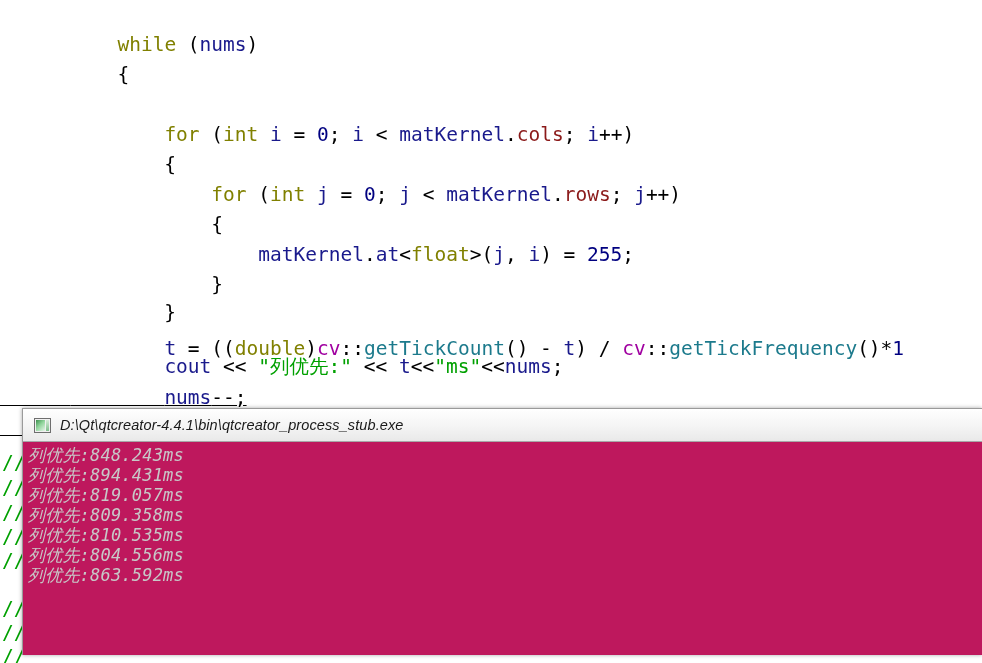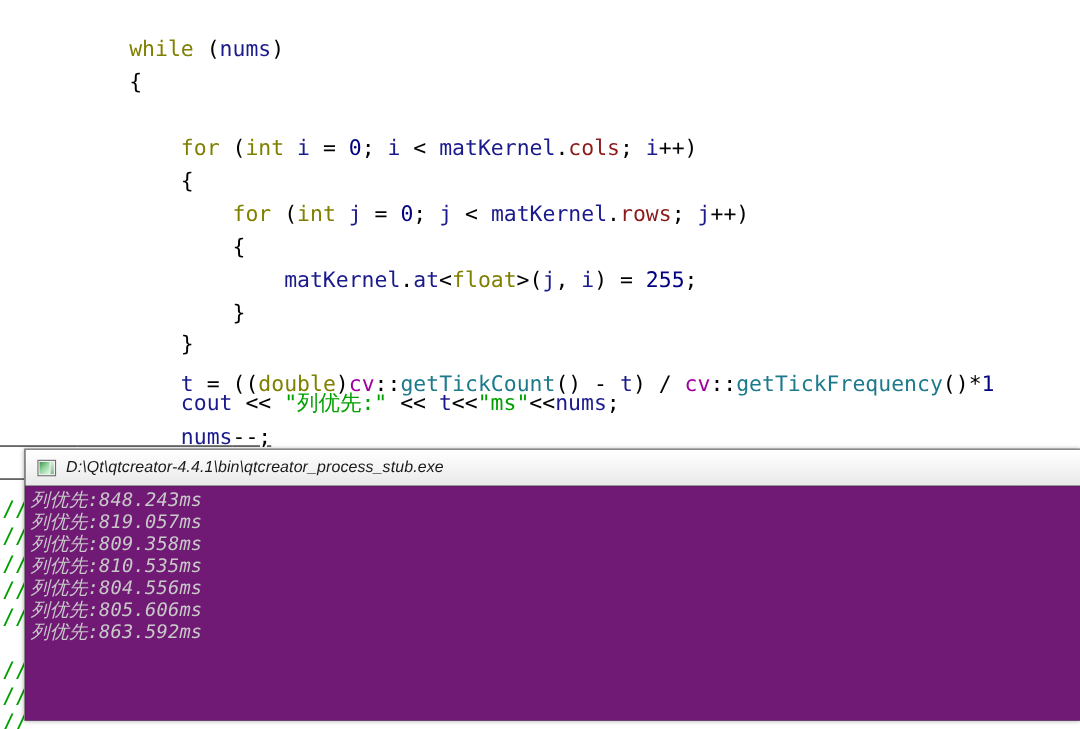--- a/index.html
+++ b/index.html
@@ -113,21 +113,21 @@
     font-size: 14.5px;
     color: #1a1a1a;
     white-space: nowrap;
     letter-spacing: 0.1px;
   }
 
   #console-body {
     position: relative;
     width: 100%;
     height: 214px;
-    background: #701a75;
+    background: #be185d;
     padding: 3px 0 0 5px;
   }
 
   .console-line {
     font-family: "DejaVu Sans Mono", monospace;
     font-size: 17px;
     line-height: 20px;
     color: #c8c8c8;
     white-space: pre;
     letter-spacing: 0.2px;
@@ -208,22 +208,22 @@
     <div id="console-titlebar">
       <span id="console-icon">
         <span class="icon-screen"></span>
         <span class="icon-bar"></span>
       </span>
       <span id="console-title-text">D:\Qt\qtcreator-4.4.1\bin\qtcreator_process_stub.exe</span>
     </div>
 
     <div id="console-body">
       <div class="console-line">列优先:848.243ms</div>
+      <div class="console-line">列优先:894.431ms</div>
       <div class="console-line">列优先:819.057ms</div>
       <div class="console-line">列优先:809.358ms</div>
       <div class="console-line">列优先:810.535ms</div>
       <div class="console-line">列优先:804.556ms</div>
-      <div class="console-line">列优先:805.606ms</div>
       <div class="console-line">列优先:863.592ms</div>
     </div>
   </div>
 
 </div>
 
 </body></html>

